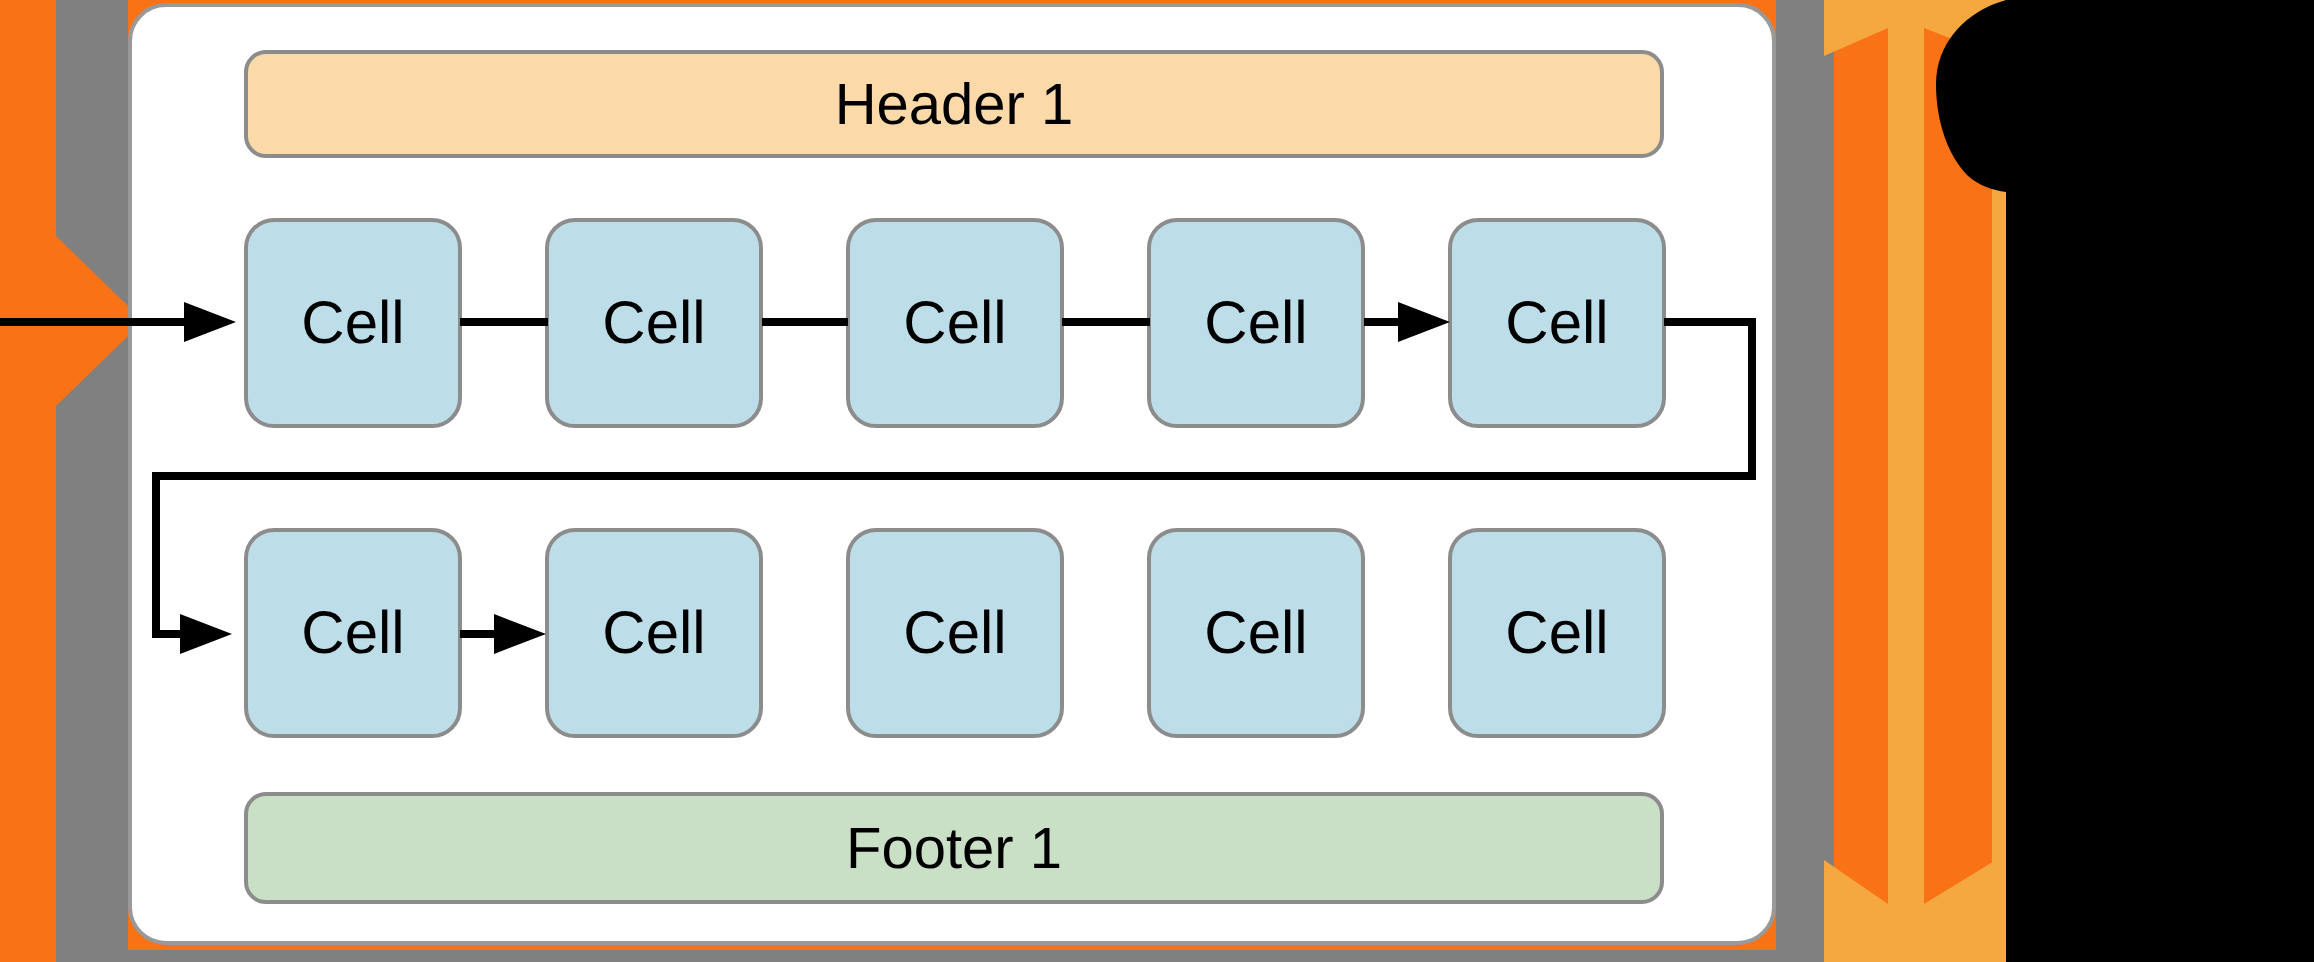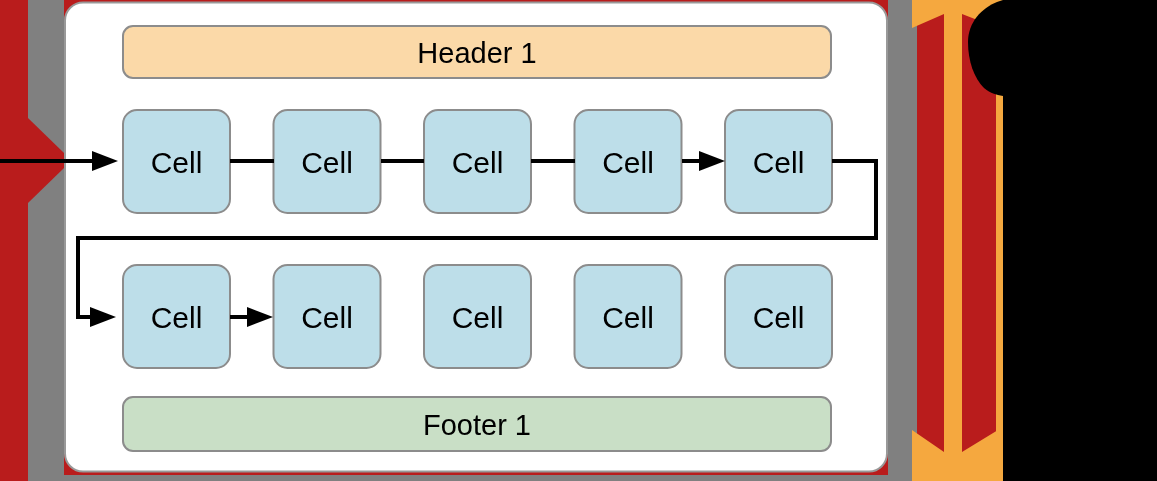--- a/index.html
+++ b/index.html
@@ -1,20 +1,20 @@
 <!DOCTYPE html>
 <html><head>
 <meta charset="utf-8">
 <style>
   html, body { margin: 0; padding: 0; background: #ffffff; }
   .stage {
     position: relative;
     width: 1157px;
     height: 481px;
-    background: #b91c1c;
+    background: #f97316;
     overflow: hidden;
   }
   .stage svg { display: block; }
   text {
     font-family: "Liberation Sans", "DejaVu Sans", sans-serif;
     fill: #000000;
   }
   .cell-label  { font-size: 30px; }
   .band-label  { font-size: 29px; }
 </style>

